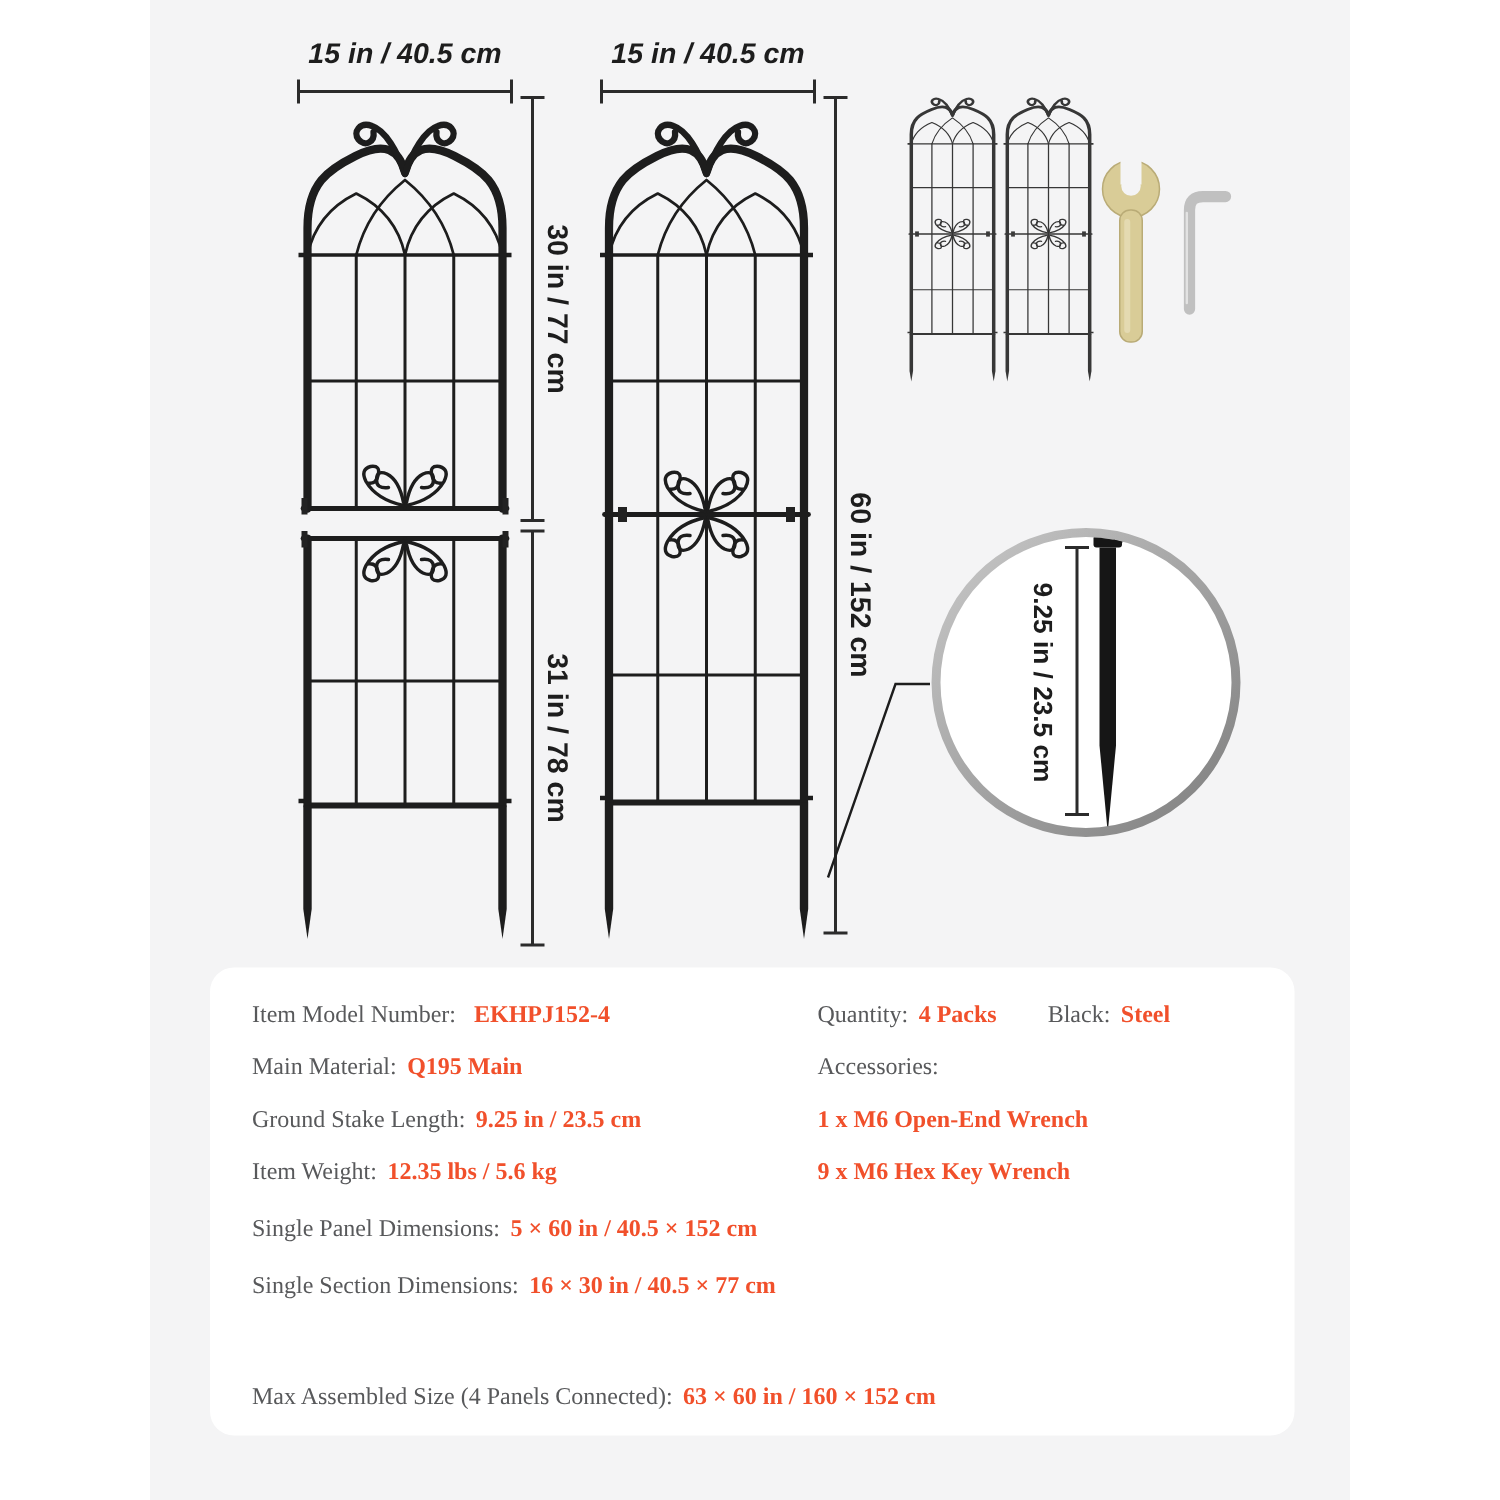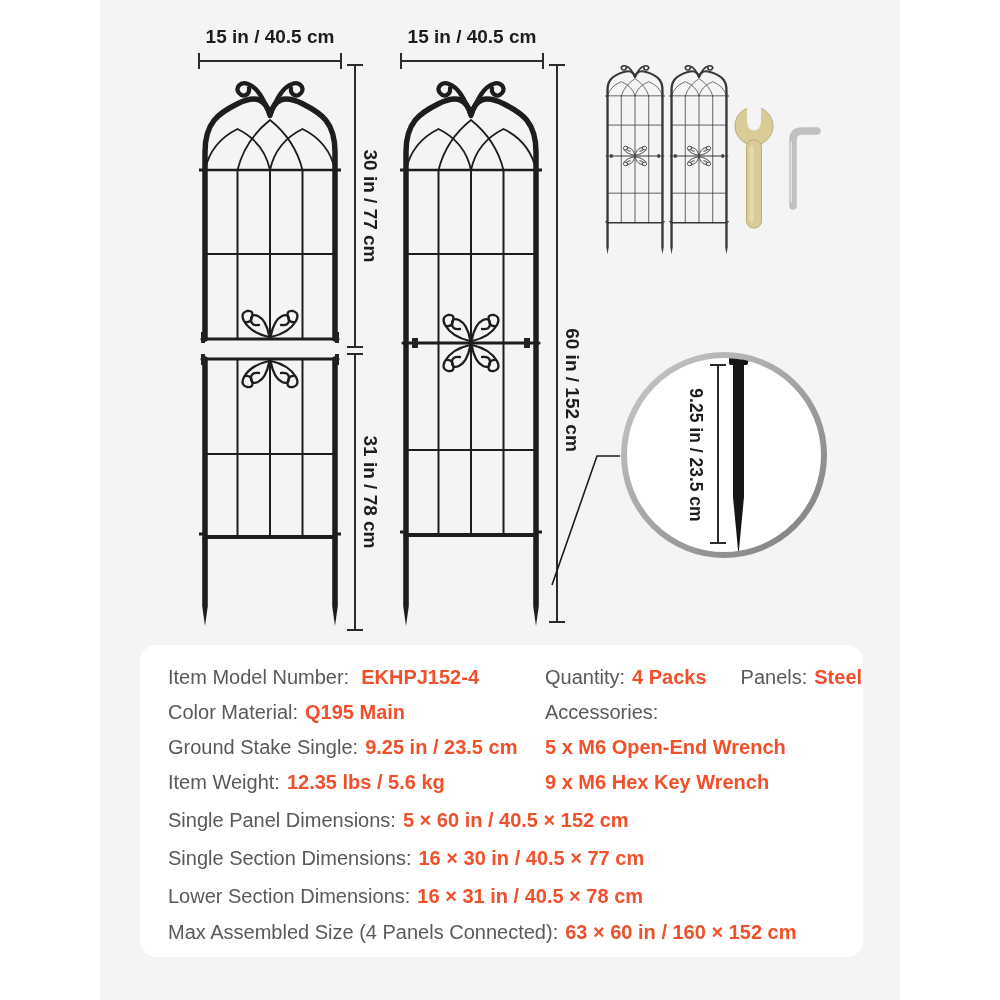--- a/index.html
+++ b/index.html
@@ -4,28 +4,28 @@
 <style>
   html,body{margin:0;padding:0;background:#ffffff;}
   body{width:1000px;height:1000px;overflow:hidden;
        font-family:"Liberation Sans","DejaVu Sans",sans-serif;}
   .canvas{position:relative;width:1000px;height:1000px;background:#ffffff;}
   .stage{position:absolute;left:100px;top:0;width:800px;height:1000px;background:#f4f4f5;}
   .abs{position:absolute;}
   svg{display:block;overflow:visible;}
   
   .hlabel{position:absolute;transform:translate(-50%,-50%);white-space:nowrap;
-          font-size:19px;font-weight:600;color:#1d1d1d;}
+          font-size:19px;font-weight:600;color:#1d1d1d;font-style:italic;}
   .vlabel{position:absolute;transform:translate(-50%,-50%) rotate(90deg);white-space:nowrap;
           font-size:19px;font-weight:600;color:#1d1d1d;}
   .vlabel.small{font-size:17.5px;}
   
   .spec-panel{position:absolute;left:40px;top:645px;width:723px;height:312px;
               background:#ffffff;border-radius:16px;}
-  .spec-row{position:absolute;height:26px;line-height:26px;font-size:20px;white-space:nowrap;}
+  .spec-row{position:absolute;height:26px;line-height:26px;font-size:16px;white-space:nowrap;font-family:Liberation Serif, serif;}
   .spec-label{color:#58595b;font-weight:400;}
   .spec-value{color:#f1502b;font-weight:700;margin-left:7px;}
   .pair{display:inline-block;}
   .pair + .pair{margin-left:34px;}
 </style>
 </head>
 <body>
 
 <div class="canvas">
   <div class="stage">
@@ -233,50 +233,47 @@
     <div class="vlabel" style="left:270px;top:492px">31 in / 78 cm</div>
     <div class="vlabel" style="left:472px;top:390px">60 in / 152 cm</div>
     <div class="vlabel small" style="left:595px;top:455px">9.25 in / 23.5 cm</div>
 
     <div class="spec-panel">
 
       <div class="spec-row" style="left: 28px; top: 19px; margin-top: 0px;">
         <span class="spec-label">Item Model Number:</span><span class="spec-value" style="margin-left:12px">EKHPJ152-4</span>
       </div>
       <div class="spec-row" style="left:28px;top:54px">
-        <span class="spec-label">Color Material:</span><span class="spec-value">Q195 Main</span>
+        <span class="spec-label">Main Material:</span><span class="spec-value">Q195 Main</span>
       </div>
       <div class="spec-row" style="left:28px;top:89px">
-        <span class="spec-label">Ground Stake Single:</span><span class="spec-value">9.25 in / 23.5 cm</span>
+        <span class="spec-label">Ground Stake Length:</span><span class="spec-value">9.25 in / 23.5 cm</span>
       </div>
       <div class="spec-row" style="left:28px;top:124px">
         <span class="spec-label">Item Weight:</span><span class="spec-value">12.35 lbs / 5.6 kg</span>
       </div>
 
       <div class="spec-row" style="left:405px;top:19px">
-        <span class="pair"><span class="spec-label">Quantity:</span><span class="spec-value">4 Packs</span></span><span class="pair"><span class="spec-label">Panels:</span><span class="spec-value">Steel</span></span>
+        <span class="pair"><span class="spec-label">Quantity:</span><span class="spec-value">4 Packs</span></span><span class="pair"><span class="spec-label">Black:</span><span class="spec-value">Steel</span></span>
       </div>
       <div class="spec-row" style="left:405px;top:54px">
         <span class="spec-label">Accessories:</span>
       </div>
       <div class="spec-row" style="left:405px;top:89px">
-        <span class="spec-value" style="margin-left:0">5 x M6 Open-End Wrench</span>
+        <span class="spec-value" style="margin-left:0">1 x M6 Open-End Wrench</span>
       </div>
       <div class="spec-row" style="left:405px;top:124px">
         <span class="spec-value" style="margin-left:0">9 x M6 Hex Key Wrench</span>
       </div>
 
       <div class="spec-row" style="left:28px;top:162px">
         <span class="spec-label">Single Panel Dimensions:</span><span class="spec-value">5 × 60 in / 40.5 × 152 cm</span>
       </div>
       <div class="spec-row" style="left:28px;top:200px">
         <span class="spec-label">Single Section Dimensions:</span><span class="spec-value">16 × 30 in / 40.5 × 77 cm</span>
       </div>
-      <div class="spec-row" style="left:28px;top:238px">
-        <span class="spec-label">Lower Section Dimensions:</span><span class="spec-value">16 × 31 in / 40.5 × 78 cm</span>
-      </div>
       <div class="spec-row" style="left:28px;top:274px">
         <span class="spec-label">Max Assembled Size (4 Panels Connected):</span><span class="spec-value">63 × 60 in / 160 × 152 cm</span>
       </div>
     </div>
 
   </div>
 </div>
 
 </body></html>

